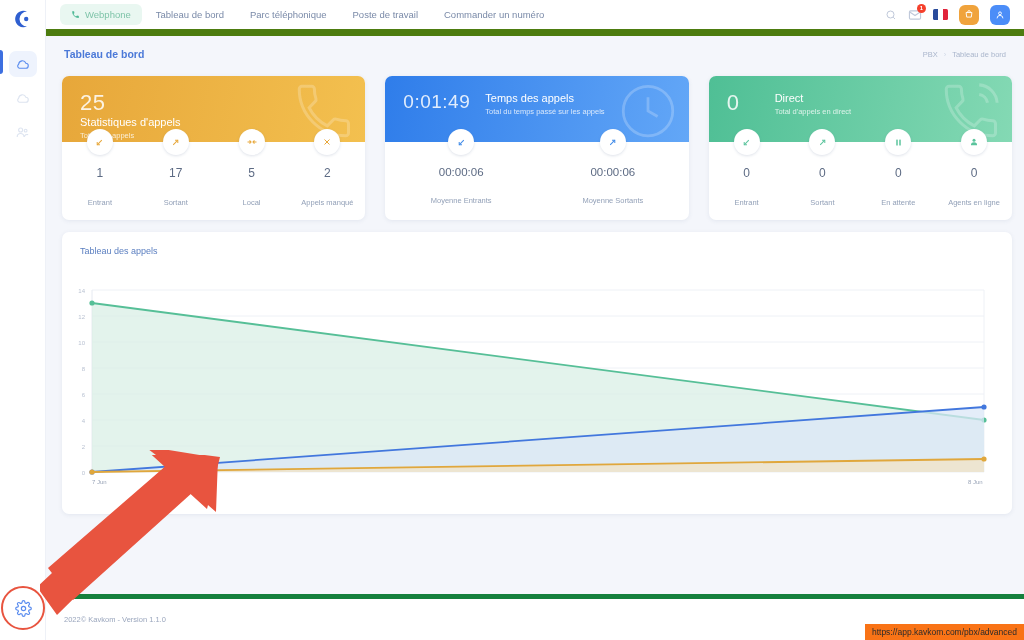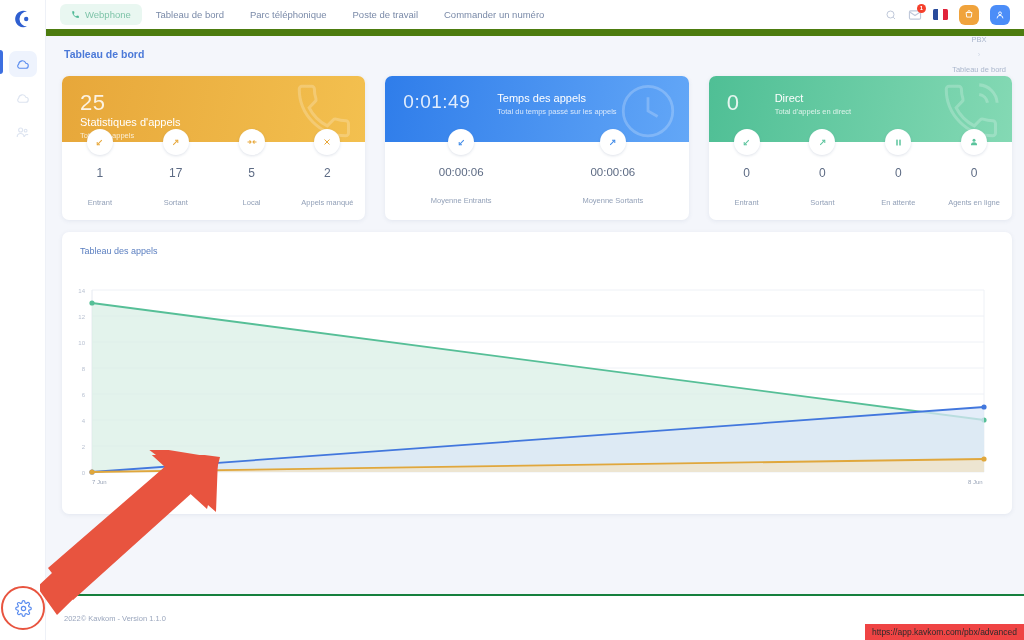--- a/index.html
+++ b/index.html
@@ -87,21 +87,21 @@
     position: absolute; left: 46px; top: 36px; width: 978px; height: 36px;
     display: flex; align-items: center; padding: 0 18px;
   }
   .page-title { font-size: 10.5px; color: #4b79d8; font-weight: bold; }
   .date-pill {
     margin-left: 10px; display: flex; align-items: center; gap: 6px;
     background: #edf2fc; border-radius: 4px; padding: 4px 8px;
     font-size: 7.5px; color: #93a6c6;
   }
   .date-pill .cal { color: #7fa3e6; display: flex; }
-  .crumbs { margin-left: auto; display: flex; align-items: center; gap: 6px; font-size: 7.5px; color: #aab6cc; flex-direction: column; }
+  .crumbs { margin-left: auto; display: flex; align-items: center; gap: 6px; font-size: 7.5px; color: #aab6cc; }
   .crumb-sep { color: #cfd8e6; }
 
   
   .cards {
     position: absolute; left: 62px; top: 76px; width: 950px; height: 144px;
     display: flex; gap: 20px;
   }
   .card {
     position: relative; width: 310px; height: 144px; background: #fff;
     border-radius: 7px; overflow: hidden;
@@ -112,21 +112,21 @@
   }
   .card-amber .card-top { background: linear-gradient(100deg,#e7a73a 0%,#f3c04f 100%); flex-direction: column; }
   .card-blue .card-top  { background: linear-gradient(100deg,#2f7dea 0%,#63a7f7 100%); }
   .card-green .card-top { background: linear-gradient(100deg,#4fbf95 0%,#84d9b4 100%); }
   .card-big {
     font-size: 22px; color: rgba(255,255,255,.85); font-weight: 300; letter-spacing: .5px;
     line-height: 1; padding-top: 2px; min-width: 48px;
   }
   .card-blue .card-big { font-size: 19px; min-width: 74px; }
   .card-txt { padding-top: 2px; }
-  .card-blue .card-txt { margin-left: 20px; }
+  .card-blue .card-txt { margin-left: 8px; }
   .card-h { font-size: 11px; color: #ffffff; font-weight: 400; }
   .card-sub { font-size: 7.5px; color: rgba(255,255,255,.78); margin-top: 3px; }
   .card-watermark { position: absolute; right: 6px; top: 2px; opacity: .22; }
   .card-stats { display: flex; height: 78px; }
   .stat { flex: 1; display: flex; flex-direction: column; align-items: center; position: relative; }
   .stat-ic {
     width: 26px; height: 26px; border-radius: 50%; background: #fff;
     display: flex; align-items: center; justify-content: center;
     margin-top: -13px; box-shadow: 0 1px 3px rgba(80,100,140,.18);
   }
@@ -144,27 +144,27 @@
   }
   .panel-title { font-size: 9px; color: #5b7fc0; padding: 14px 0 0 18px; }
   .chart-wrap { position: absolute; left: 0; top: 40px; width: 950px; height: 230px; }
   .chart-wrap svg { display: block; }
   .ytick { font-size: 6px; fill: #b9c2d2; text-anchor: end; }
   .xtick { font-size: 6px; fill: #9aa5b8; }
 
   
   .footer {
     position: absolute; left: 46px; bottom: 0; width: 978px; height: 46px;
-    background: #fff; border-top: 2px solid #15803d;
+    background: #fff; border-top: 5px solid #15803d;
     display: flex; align-items: center; padding-left: 18px;
   }
   .footer-txt { font-size: 7.5px; color: #9aa6bd; }
   .status-url {
     position: absolute; right: 0; bottom: 0;
-    background: #ef4444; color: #2b2b2b; font-size: 8.5px;
+    background: #f97316; color: #2b2b2b; font-size: 8.5px;
     padding: 3px 7px; white-space: nowrap;
   }
 
   
   .arrow { position: absolute; left: 40px; top: 455px; width: 200px; height: 160px; pointer-events: none; }
 </style>
 </head>
 <body>
 
 <div class="app">

